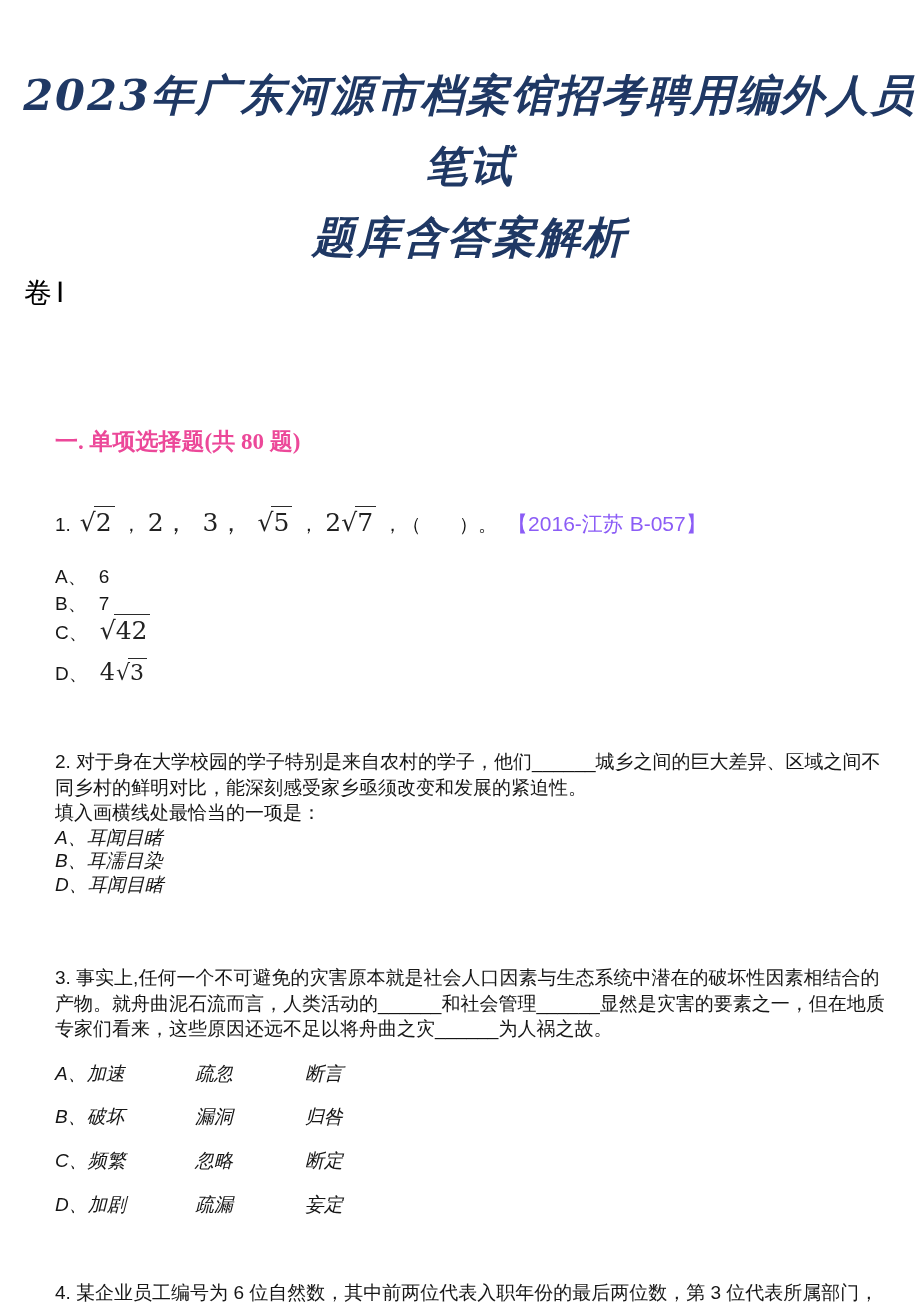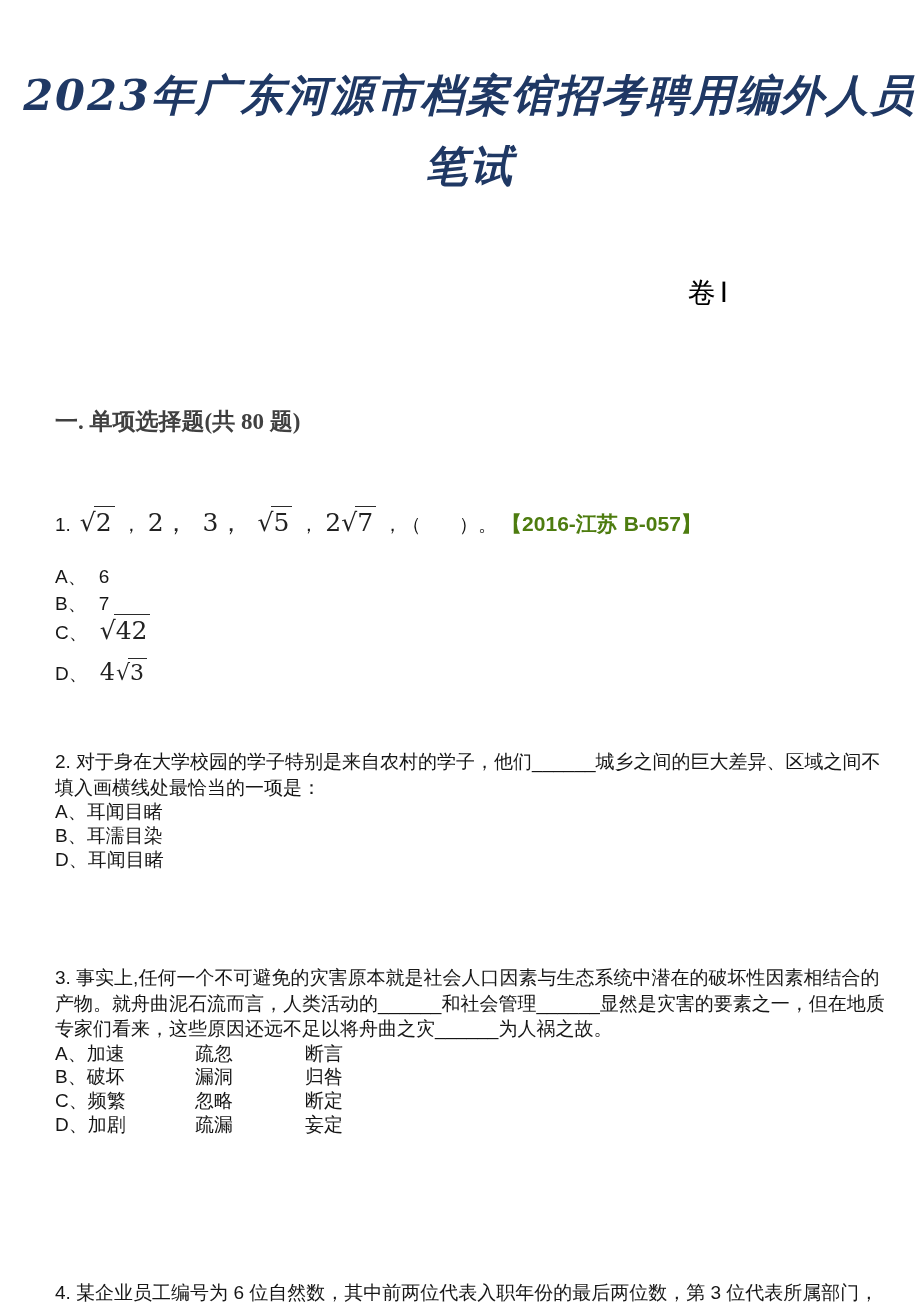--- a/index.html
+++ b/index.html
@@ -13,81 +13,83 @@
   .doc-title {
     position:absolute; top:60px; left:0; width:920px;
     text-align:center; color:#1f3864;
     font-family:"DejaVu Serif", serif;
     font-style:italic; font-weight:bold;
     font-size:43px; line-height:71px; letter-spacing:2px;padding-left:19px;
   }
 
   
   .volume {
-    position:absolute; top:274px; left:0; width:732px; text-align:right;
+    position:absolute; top:274px; left:0; width:732px; text-align:left;
     font-family:"Liberation Serif", serif; font-size:28px; color:#000;
     letter-spacing:4px;
+    padding-left:24px;
   }
 
   
   .section-heading {
-    position:absolute; top:406px; left:55px;
+    position:absolute; top:426px; left:55px;
     font-family:"Liberation Serif", serif; font-weight:bold;
-    font-size:23px; color:#404040;
+    font-size:23px; color:#ec4899;
   }
 
   
   .qtext { font-size:19px; font-weight:500; color:#161616; }
   .stem-line { line-height:25.5px; white-space:nowrap; }
-  .opt-line  { line-height:23.8px; white-space:nowrap; }
+  .opt-line  { line-height:23.8px; white-space:nowrap;font-style:italic; }
 
   
   .math { font-family:"DejaVu Serif", serif; font-size:25px; color:#222; }
   .sq { white-space:nowrap; display:inline-flex; align-items:baseline; }
   .sq .rsign { margin-right:-2px; }
   .sq .rcand {
     display:inline-block;
     border-top:1.6px solid #2b2b2b;
     padding:1px 3px 0 2px;
   }
   .coef { margin-right:1px; }
 
   
   .q1-stem {
     position:absolute; top:506px; left:55px;
     display:flex; align-items:baseline;
   }
   .q1-stem .qnum { margin-right:9px; }
   .q1-stem .sep  { padding:0 7px; }
   .q1-stem .tail { padding-left:7px; }
-  .source-tag { font-size:21px; font-weight:700; margin-left:4px; color:#4d7c0f; }
+  .source-tag { font-size:21px; font-weight:400; margin-left:10px; color:#8b5cf6; }
 
   .q1-opt { position:absolute; left:55px; display:flex; align-items:baseline; }
   .q1-opt .olabel { margin-right:12px; }
   .q1-optA { top:564px; }
   .q1-optB { top:591px; }
   .q1-optC { top:614px; }
   .q1-optD { top:658px; }
   .math-sm { font-family:"DejaVu Serif", serif; font-size:22px; color:#222; }
   .math-md { font-family:"DejaVu Serif", serif; font-size:24px; color:#222; }
 
   
   .q2 { position:absolute; top:749px;  left:55px; width:830px; }
   .q3 { position:absolute; top:965px;  left:55px; width:830px; }
   .q4 { position:absolute; top:1280px; left:55px; width:830px; }
 
-  .opt3 { display:flex; }
+  .opt3 { display:flex;margin-top:20px; }
   .opt3 .c0 { width:140px; }
   .opt3 .c1 { width:110px; }
 </style>
 </head>
 <body>
 
 <div class="doc-title">
   <div>2023年广东河源市档案馆招考聘用编外人员笔试</div>
+  <div>题库含答案解析</div>
 </div>
 
 <div class="volume">卷Ⅰ</div>
 
 <div class="section-heading">一. 单项选择题(共 80 题)</div>
 
 <div class="q1-stem qtext">
   <span class="qnum">1.</span>
   <span class="math sq">
       <span class="rsign">√</span>
@@ -131,20 +133,21 @@
   <span class="olabel">D、</span>
   <span class="math-md coef">4</span>
   <span class="math-sm sq">
       <span class="rsign">√</span>
       <span class="rcand">3</span>
     </span>
 </div>
 
 <div class="q2 qtext">
   <div class="stem-line">2. 对于身在大学校园的学子特别是来自农村的学子，他们______城乡之间的巨大差异、区域之间不</div>
+  <div class="stem-line">同乡村的鲜明对比，能深刻感受家乡亟须改变和发展的紧迫性。</div>
   <div class="stem-line">填入画横线处最恰当的一项是：</div>
   <div class="opt-line"><span>A、</span><span>耳闻目睹</span></div>
   <div class="opt-line"><span>B、</span><span>耳濡目染</span></div>
   <div class="opt-line"><span>D、</span><span>耳闻目睹</span></div>
 </div>
 
 <div class="q3 qtext">
   <div class="stem-line">3. 事实上,任何一个不可避免的灾害原本就是社会人口因素与生态系统中潜在的破坏性因素相结合的</div>
   <div class="stem-line">产物。就舟曲泥石流而言，人类活动的______和社会管理______显然是灾害的要素之一，但在地质</div>
   <div class="stem-line">专家们看来，这些原因还远不足以将舟曲之灾______为人祸之故。</div>

